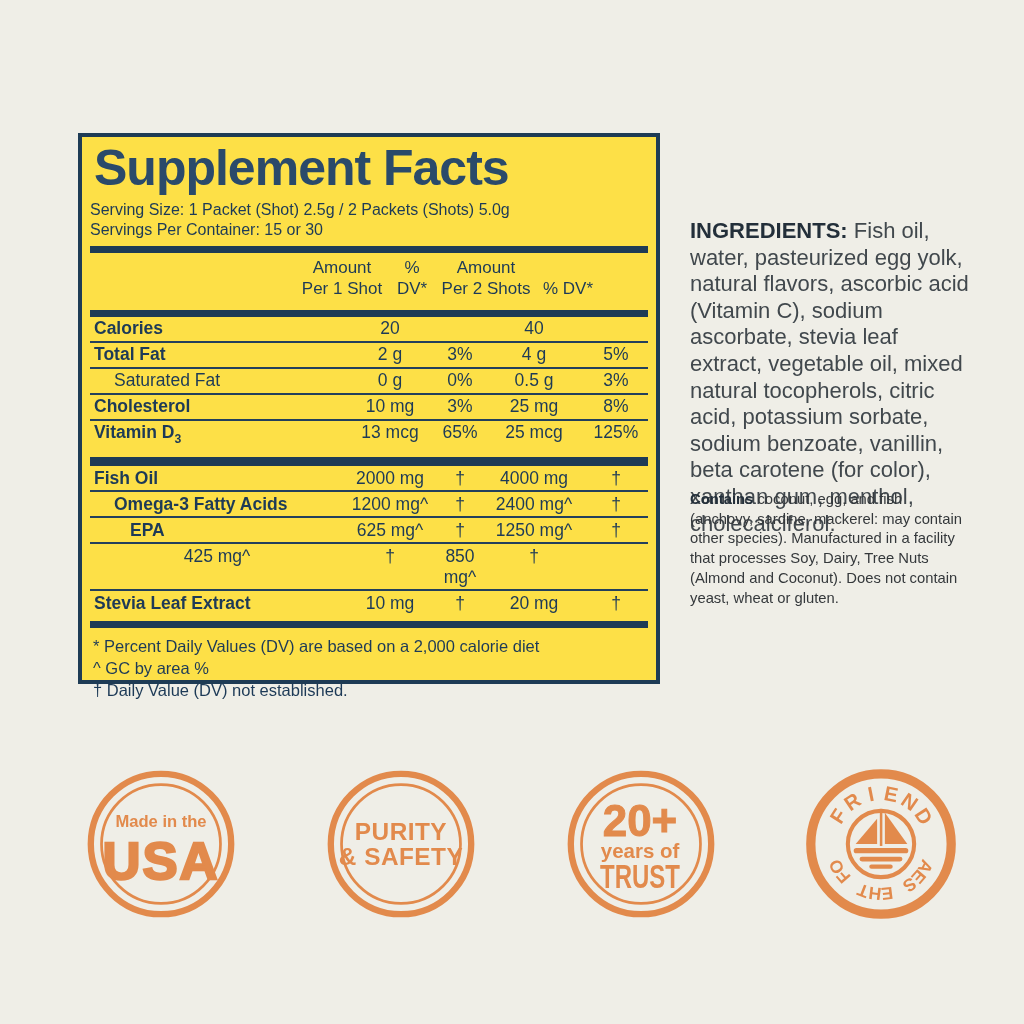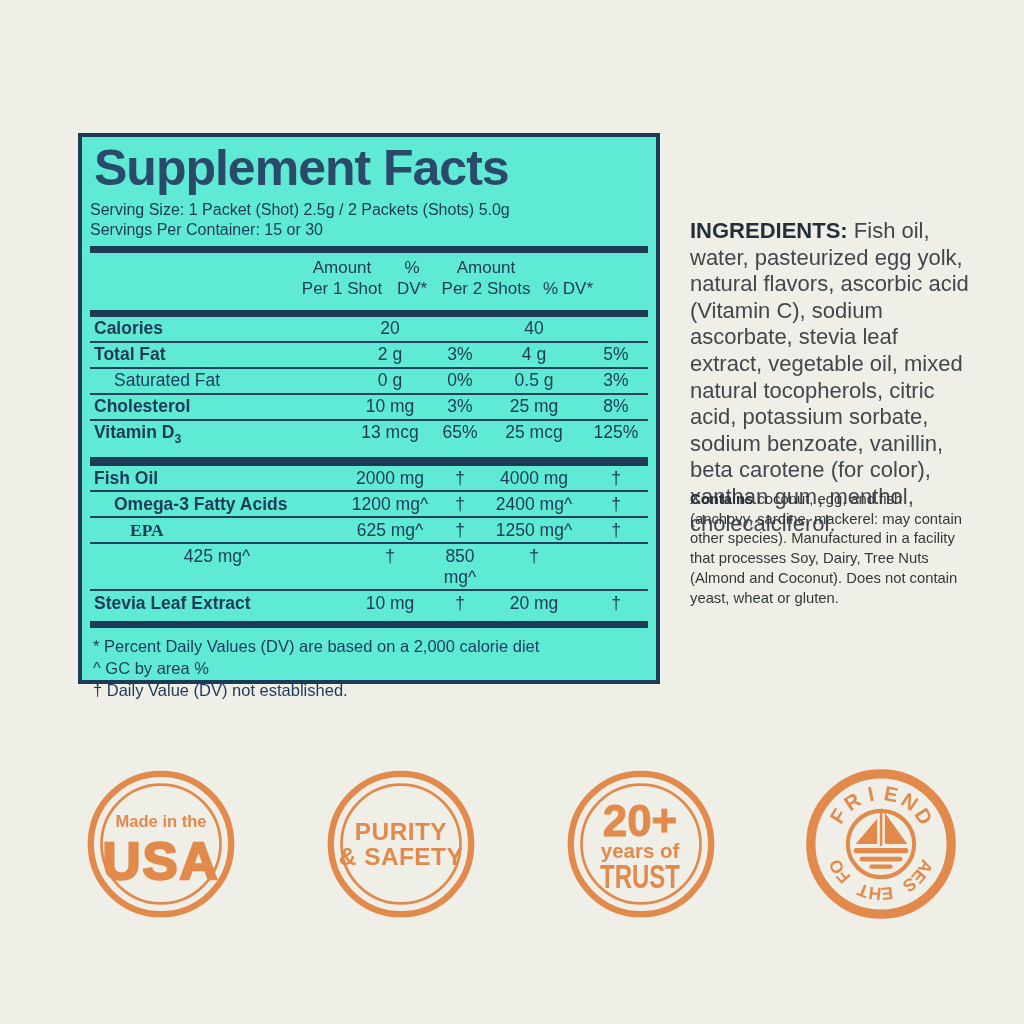--- a/index.html
+++ b/index.html
@@ -5,21 +5,21 @@
   html,body{margin:0;padding:0;}
   body{
     width:1024px;height:1024px;position:relative;overflow:hidden;
     background:#efeee7;
     font-family:"Liberation Sans", sans-serif;
     -webkit-font-smoothing:antialiased;
   }
   
   .sf-panel{
     position:absolute;left:78px;top:133px;width:582px;height:551px;
-    background:#5eead4;border:4px solid #1e3b55;box-sizing:border-box;
+    background:#fde047;border:4px solid #1e3b55;box-sizing:border-box;
     padding:4px 8px 0 8px;color:#1d3a57;
   }
   .sf-title{
     font-size:50px;font-weight:bold;letter-spacing:-1px;color:#2a4a6a;
     margin:2px 0 6px 4px;line-height:1.02;
   }
   .sf-serving{font-size:16px;color:#1d3a57;line-height:1.25;margin-left:0;}
   .bar{background:#1e3b55;height:7px;margin:6px 0 0 0;}
   .bar.thick{height:9px;}
   .sf-header{
@@ -30,21 +30,21 @@
   .nrows{margin:0;}
   .nrow{
     display:grid;grid-template-columns:1fr 92px 48px 100px 64px;
     padding-right:48px;align-items:baseline;padding:1.5px 0;
   }
   .nrow + .nrow{border-top:2px solid #23405c;}
   .cell{font-size:17.5px;line-height:21px;color:#1d3a57;}
   .name{font-weight:bold;white-space:nowrap;padding-left:4px;}
   .name.reg{font-weight:normal;}
   .ind1{padding-left:24px;}
-  .ind2{padding-left:40px;font-family:Liberation Serif, serif;}
+  .ind2{padding-left:40px;}
   .a{text-align:center;}
   .d{text-align:center;}
   sub{font-size:70%;}
   .sf-footnotes{font-size:16.5px;line-height:1.32;margin:8px 0 0 3px;color:#1d3a57;}
   .sf-footnotes div{white-space:nowrap;}
   
   .ingredients{
     position:absolute;left:690px;top:196px;width:280px;
     font-size:22px;line-height:1.21;color:#41484d;
   }

